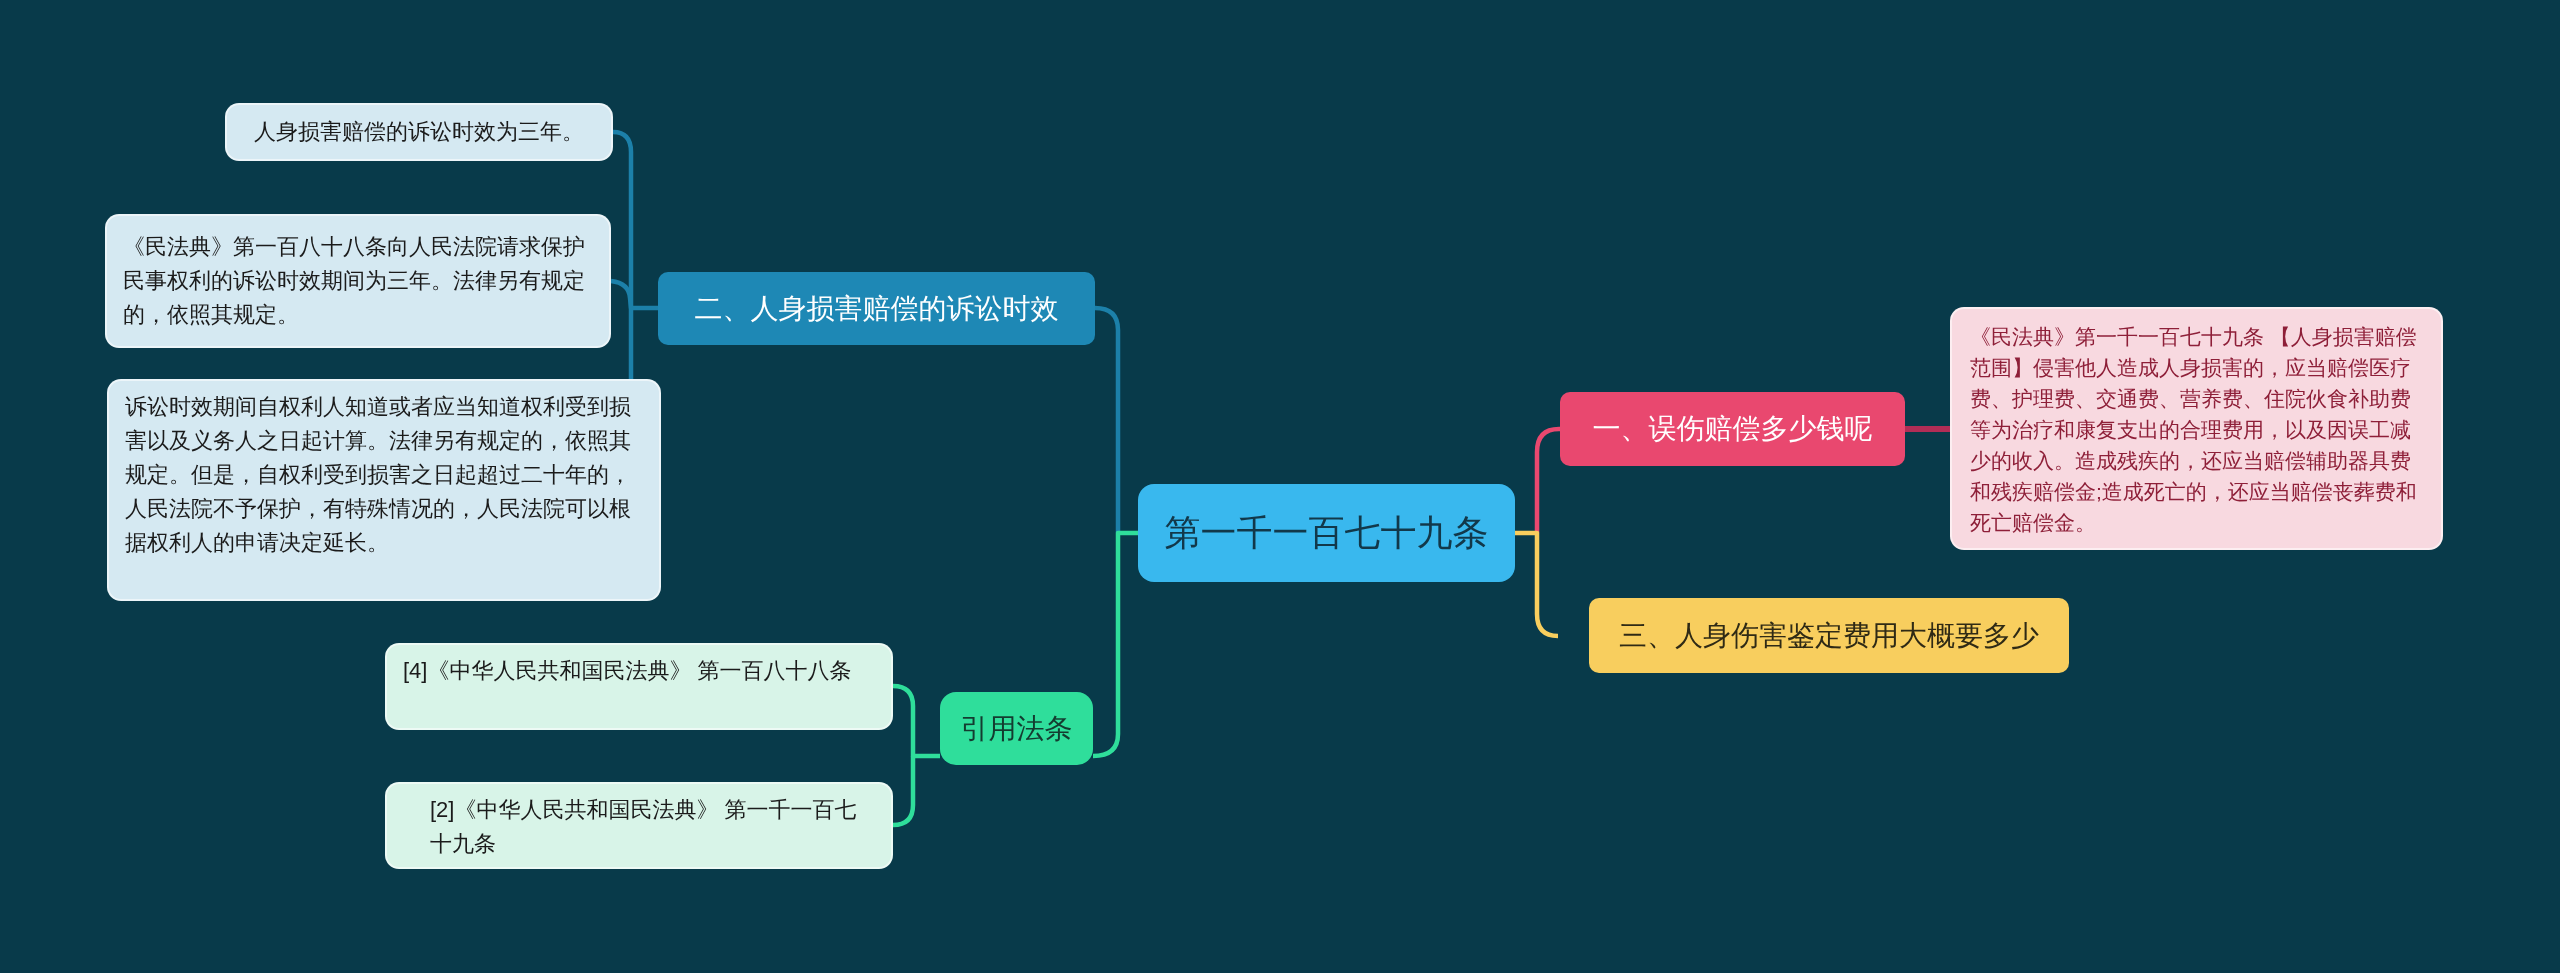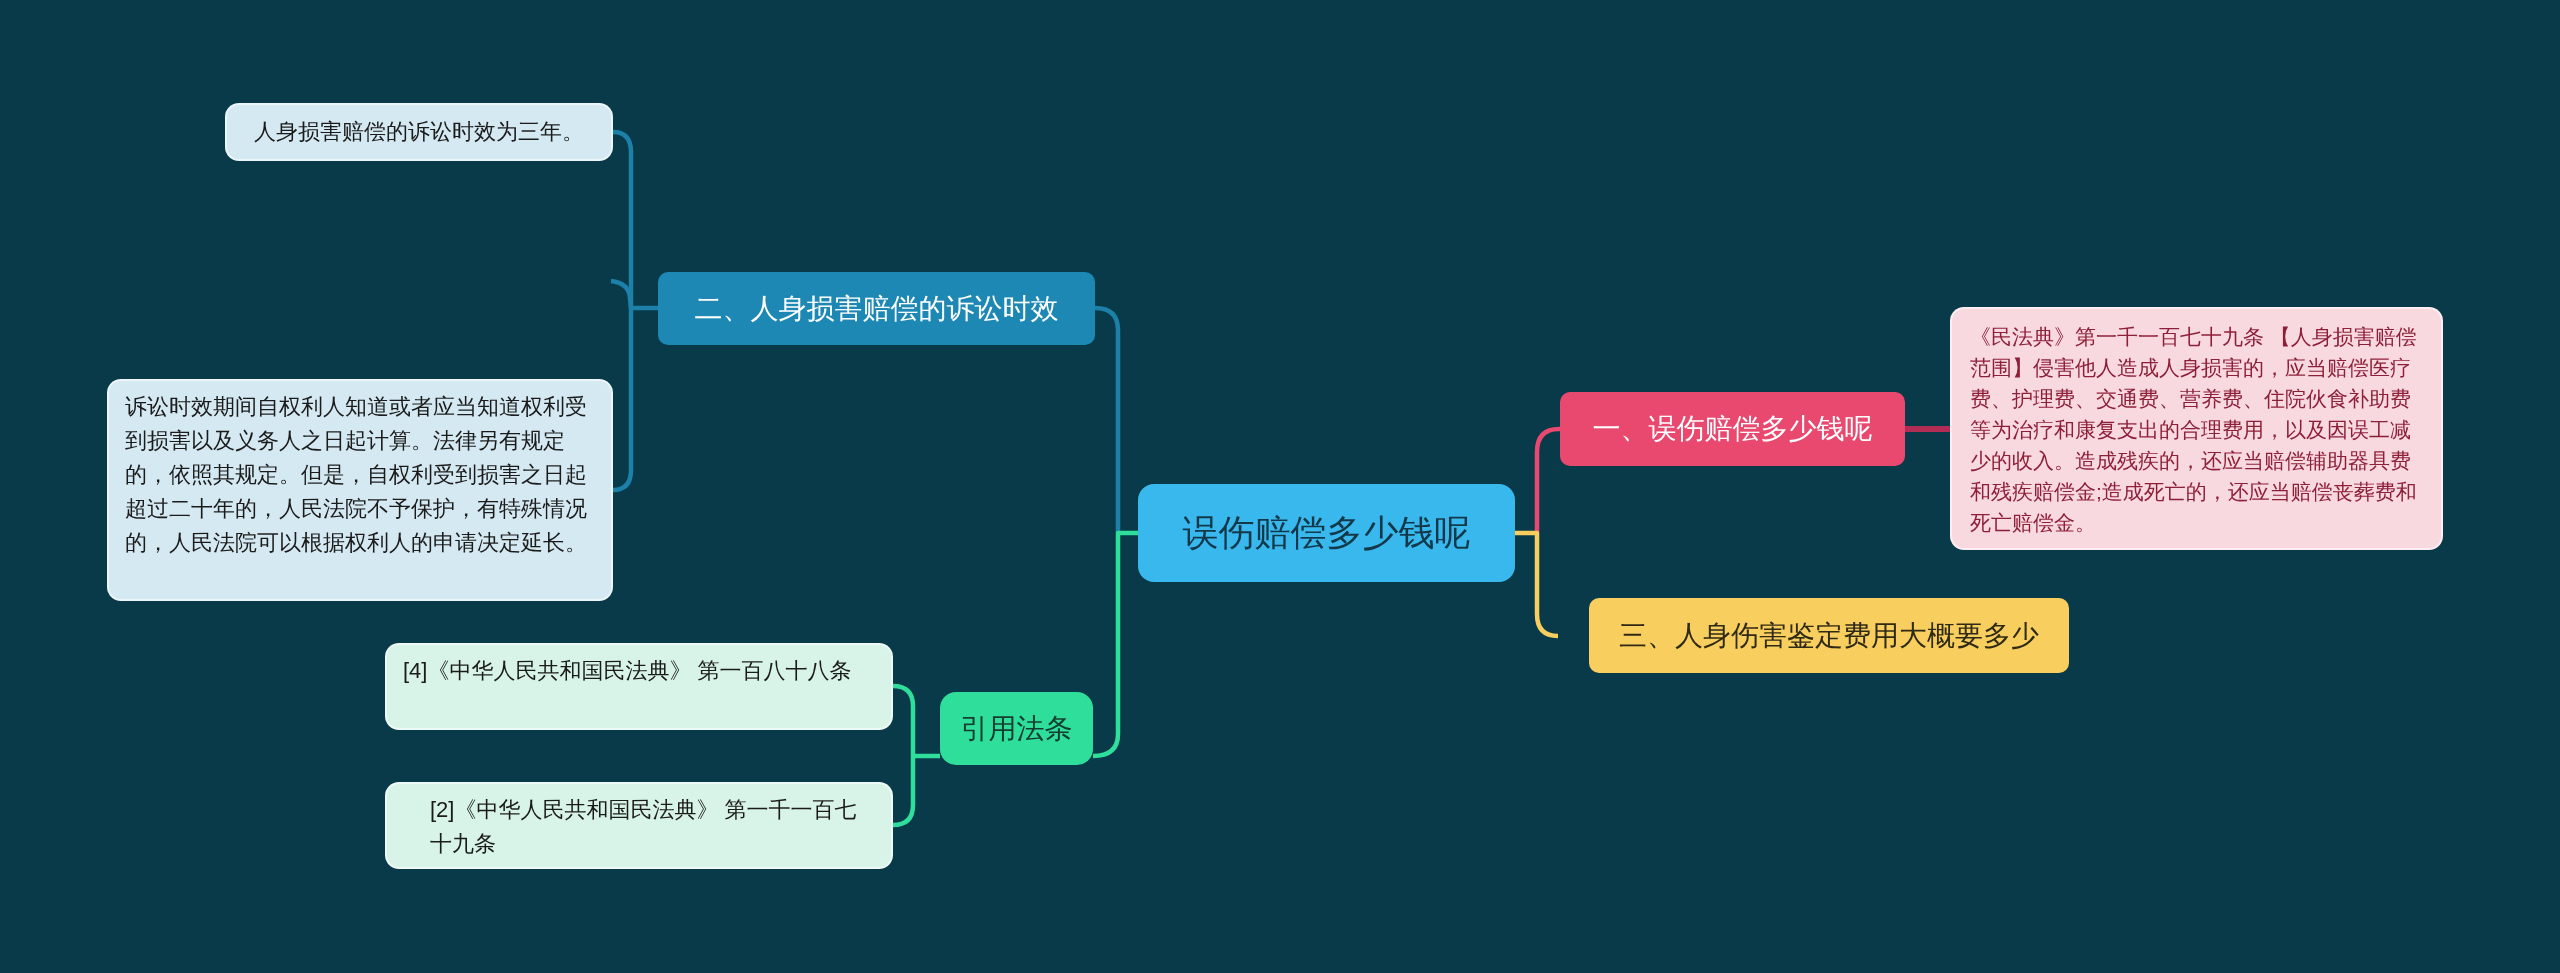--- a/index.html
+++ b/index.html
@@ -16,21 +16,21 @@
   
   .note{
     border-radius:14px;border:2px solid rgba(255,255,255,0.55);
     font-size:22px;line-height:34px;text-align:left;
     padding:14px 16px;overflow:hidden;
   }
   .note.center-text{display:flex;align-items:center;justify-content:center;padding:0 10px;}
 
   .note-a{left:225px;top:103px;width:388px;height:58px;}
   .note-b{left:105px;top:214px;width:506px;height:134px;padding-top:14px;}
-  .note-c{left:107px;top:379px;width:506px;height:222px;padding-top:9px;padding-bottom:21px;}
+  .note-c{left:107px;top:379px;width:554px;height:222px;padding-top:9px;padding-bottom:21px;}
   .note-cite1{left:385px;top:643px;width:508px;height:87px;padding-top:9px;}
   .note-cite2{left:385px;top:782px;width:508px;height:87px;padding-top:9px;padding-left:43px;}
   .note-detail{
     left:1950px;top:307px;width:493px;height:243px;
     font-size:21px;line-height:31px;padding:12px 18px;
   }
 
   
   .title-node{
     display:flex;align-items:center;justify-content:center;
@@ -62,26 +62,27 @@
 
     <path d="M 1537 533 L 1537 452 Q 1537 429 1559 429 L 1560 429" style="stroke: rgb(233, 72, 111);"></path>
 
     <path d="M 1515 533 L 1537 533 L 1537 614 Q 1537 636 1558 636" style="stroke: rgb(248, 206, 94);"></path>
 
     <path class="thick" d="M 1905 429 L 1950 429" style="stroke: rgb(177, 45, 86);"></path>
   </svg>
 
   <div class="box note note-a center-text" style="background: rgb(213, 233, 242); color: rgb(27, 27, 27);">人身损害赔偿的诉讼时效为三年。</div>
 
+  <div class="box note note-b" style="background: rgb(213, 233, 242); color: rgb(27, 27, 27);">《民法典》第一百八十八条向人民法院请求保护民事权利的诉讼时效期间为三年。法律另有规定的，依照其规定。</div>
 
   <div class="box note note-c" style="background: rgb(213, 233, 242); color: rgb(27, 27, 27);">诉讼时效期间自权利人知道或者应当知道权利受到损害以及义务人之日起计算。法律另有规定的，依照其规定。但是，自权利受到损害之日起超过二十年的，人民法院不予保护，有特殊情况的，人民法院可以根据权利人的申请决定延长。</div>
 
   <div class="box title-node node-branch2" style="background: rgb(30, 136, 181); color: rgb(255, 255, 255);">二、人身损害赔偿的诉讼时效</div>
 
-  <div class="box title-node node-root" style="background: rgb(57, 184, 238); color: rgb(18, 56, 74);">误伤赔偿多少钱呢</div>
+  <div class="box title-node node-root" style="background: rgb(57, 184, 238); color: rgb(18, 56, 74);">第一千一百七十九条</div>
 
   <div class="box title-node node-branch1" style="background: rgb(233, 72, 111); color: rgb(255, 255, 255);">一、误伤赔偿多少钱呢</div>
 
   <div class="box note note-detail" style="background: rgb(248, 217, 224); color: rgb(142, 31, 56);">《民法典》第一千一百七十九条 【人身损害赔偿范围】侵害他人造成人身损害的，应当赔偿医疗费、护理费、交通费、营养费、住院伙食补助费等为治疗和康复支出的合理费用，以及因误工减少的收入。造成残疾的，还应当赔偿辅助器具费和残疾赔偿金;造成死亡的，还应当赔偿丧葬费和死亡赔偿金。</div>
 
   <div class="box title-node node-branch3" style="background: rgb(248, 206, 94); color: rgb(47, 42, 21); margin-left: 31px;">三、人身伤害鉴定费用大概要多少</div>
 
   <div class="box title-node node-ref" style="background: rgb(47, 222, 155); color: rgb(20, 60, 48);">引用法条</div>
 
   <div class="box note note-cite1" style="background: rgb(216, 244, 232); color: rgb(27, 27, 27);">[4]《中华人民共和国民法典》 第一百八十八条</div>

